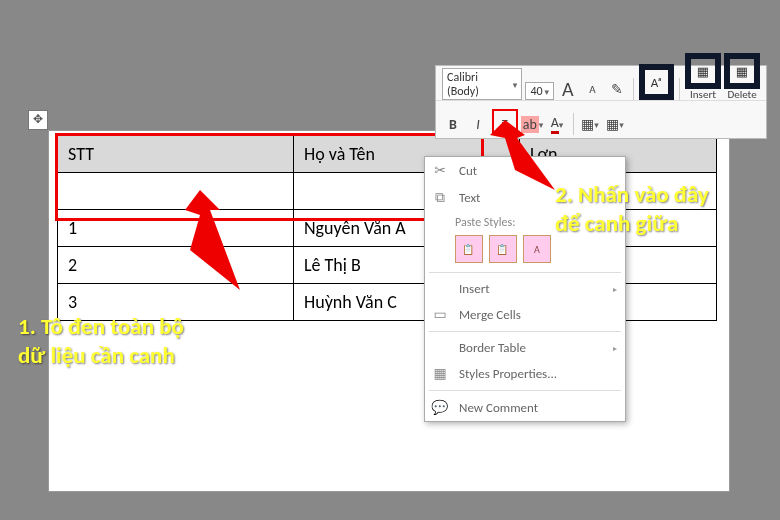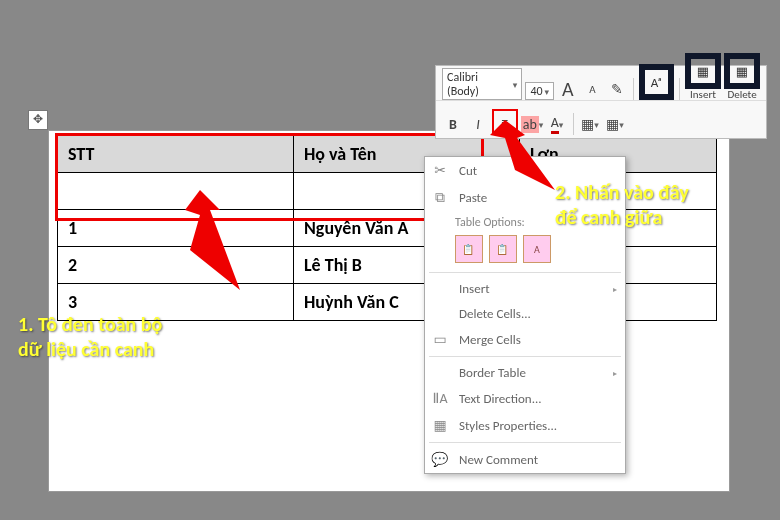--- a/index.html
+++ b/index.html
@@ -1,19 +1,19 @@
 <!DOCTYPE html>
 <html><head>
 <meta charset="utf-8">
 <style>
   body{margin:0;width:780px;height:520px;background:#888;font-family:Calibri,Arial,sans-serif;overflow:hidden;position:relative}
   .page{position:absolute;left:48px;top:130px;width:680px;height:360px;background:#fff;border:1px solid #999}
   .move-handle{position:absolute;left:28px;top:110px;width:18px;height:18px;background:#fff;border:1px solid #777;font-size:12px;text-align:center;line-height:16px;color:#555}
   table.data{position:absolute;left:57px;top:135px;border-collapse:collapse;width:660px}
-  table.data th,table.data td{border:1px solid #000;padding:6px 10px;text-align:left;font-size:18px;height:24px;font-weight:bold}
+  table.data th,table.data td{border:1px solid #000;padding:6px 10px;text-align:left;font-size:18px;height:24px;font-weight:normal}
   table.data th{background:#d9d9d9}
   .sel-highlight{position:absolute;left:55px;top:133px;width:423px;height:82px;border:3px solid #e00;pointer-events:none}
   .mini-tb{position:absolute;left:435px;top:65px;width:330px;height:72px;background:#f8f8f8;border:1px solid #bbb}
   .tb-row{display:flex;align-items:flex-end;height:34px;padding:0 6px;gap:3px;font-size:13px;color:#333}
   .tb-row2{border-top:1px solid #ddd}
   .fontbox{border:1px solid #aaa;background:#fff;padding:1px 4px;font-size:12px;display:flex;align-items:center;gap:2px}
   .caret{font-size:9px;color:#666}
   .ico{width:22px;height:22px;display:flex;align-items:center;justify-content:center;font-size:14px;color:#444;cursor:pointer}
   .vline{width:1px;height:22px;background:#ccc;margin:0 2px}
   .big{font-size:20px;color:#444}
@@ -22,21 +22,21 @@
   .sq{width:24px;height:24px;border:6px solid #0f172a;display:flex;align-items:center;justify-content:center}
   .center-hl{border:2px solid #e00!important}
   .ctx{position:absolute;left:424px;top:156px;width:200px;background:#fff;border:1px solid #aaa;box-shadow:2px 2px 6px rgba(0,0,0,.3);font-size:13px;color:#666}
   .ctx-item{display:flex;align-items:center;padding:5px 8px 5px 6px;gap:10px;cursor:pointer}
   .ctx-ico{width:18px;text-align:center;color:#888;font-size:14px}
   .ctx-sub{font-size:8px;margin-left:auto;color:#999}
   .ctx-sep{height:1px;background:#ddd;margin:3px 4px}
   .ctx-head{padding:4px 8px 2px 30px;font-size:12px;color:#888}
   .paste-row{display:flex;gap:6px;padding:4px 0 6px 30px}
   .pico{width:26px;height:26px;border:1px solid #c96;background:#fce;display:flex;align-items:center;justify-content:center;font-size:10px;color:#844}
-  .annot{position:absolute;color:#ffff33;font-weight:bold;font-size:20px;text-shadow:1px 1px 2px rgba(0,0,0,.5);line-height:1.25}
+  .annot{position:absolute;color:#ffff33;font-weight:bold;font-size:23px;text-shadow:1px 1px 2px rgba(0,0,0,.5);line-height:1.25}
   .arrow{position:absolute}
   .arrow svg{overflow:visible}
 </style>
 </head>
 <body>
 
 <div class="page"></div>
 <div class="move-handle">✥</div>
 
 <table class="data">
@@ -114,51 +114,43 @@
   </div>
 </div>
 
 <div class="ctx">
   <div class="ctx-item">
       <span class="ctx-ico">✂</span>
       <span>Cut</span>
     </div>
   <div class="ctx-item">
       <span class="ctx-ico">⧉</span>
-      <span>Paste</span>
+      <span>Text</span>
     </div>
-  <div class="ctx-head">Table Options:</div>
+  <div class="ctx-head">Paste Styles:</div>
   <div class="paste-row">
     <span class="pico">📋</span>
     <span class="pico">📋</span>
     <span class="pico">A</span>
   </div>
   <div class="ctx-sep"></div>
   <div class="ctx-item">
       <span class="ctx-ico"></span>
       <span>Insert</span>
       <span class="ctx-sub">▸</span>
     </div>
   <div class="ctx-item">
-      <span class="ctx-ico"></span>
-      <span>Delete Cells...</span>
-    </div>
-  <div class="ctx-item">
       <span class="ctx-ico">▭</span>
       <span>Merge Cells</span>
     </div>
   <div class="ctx-sep"></div>
   <div class="ctx-item">
       <span class="ctx-ico"></span>
       <span>Border Table</span>
       <span class="ctx-sub">▸</span>
-    </div>
-  <div class="ctx-item">
-      <span class="ctx-ico">ⅡA</span>
-      <span>Text Direction...</span>
     </div>
   <div class="ctx-item">
       <span class="ctx-ico">▦</span>
       <span>Styles Properties...</span>
     </div>
   <div class="ctx-sep"></div>
   <div class="ctx-item">
       <span class="ctx-ico">💬</span>
       <span>New Comment</span>
     </div>

